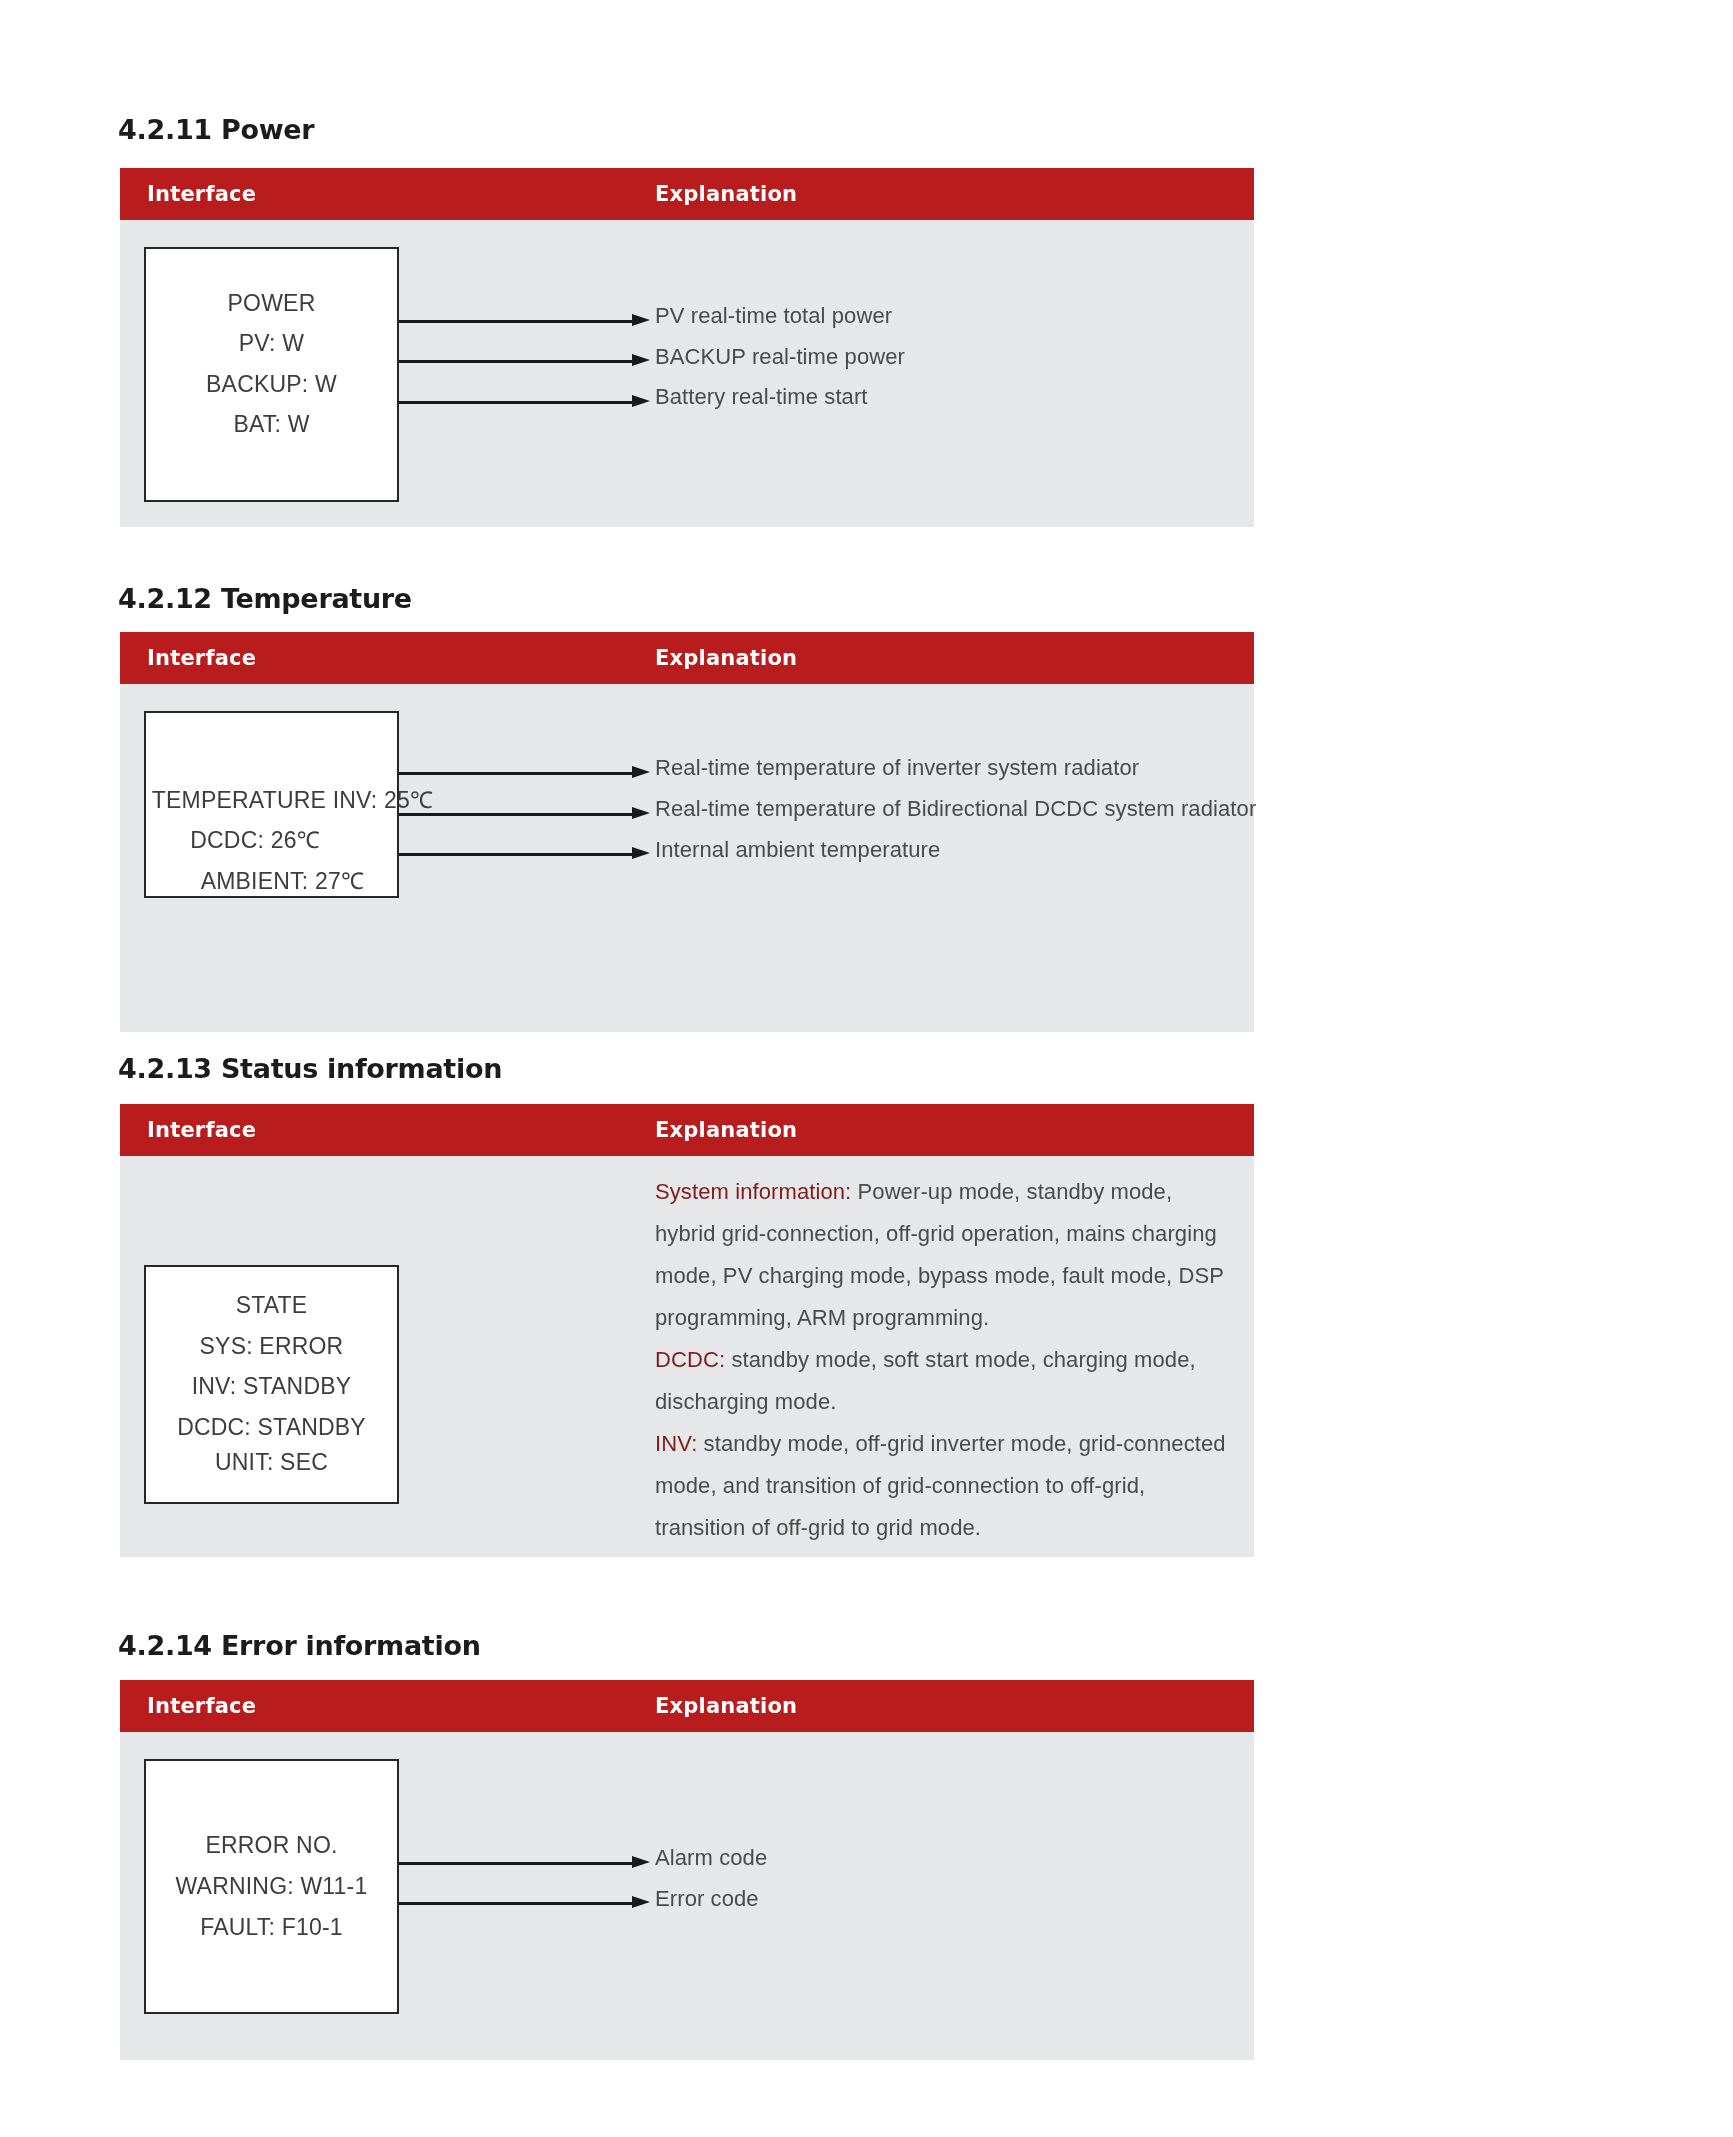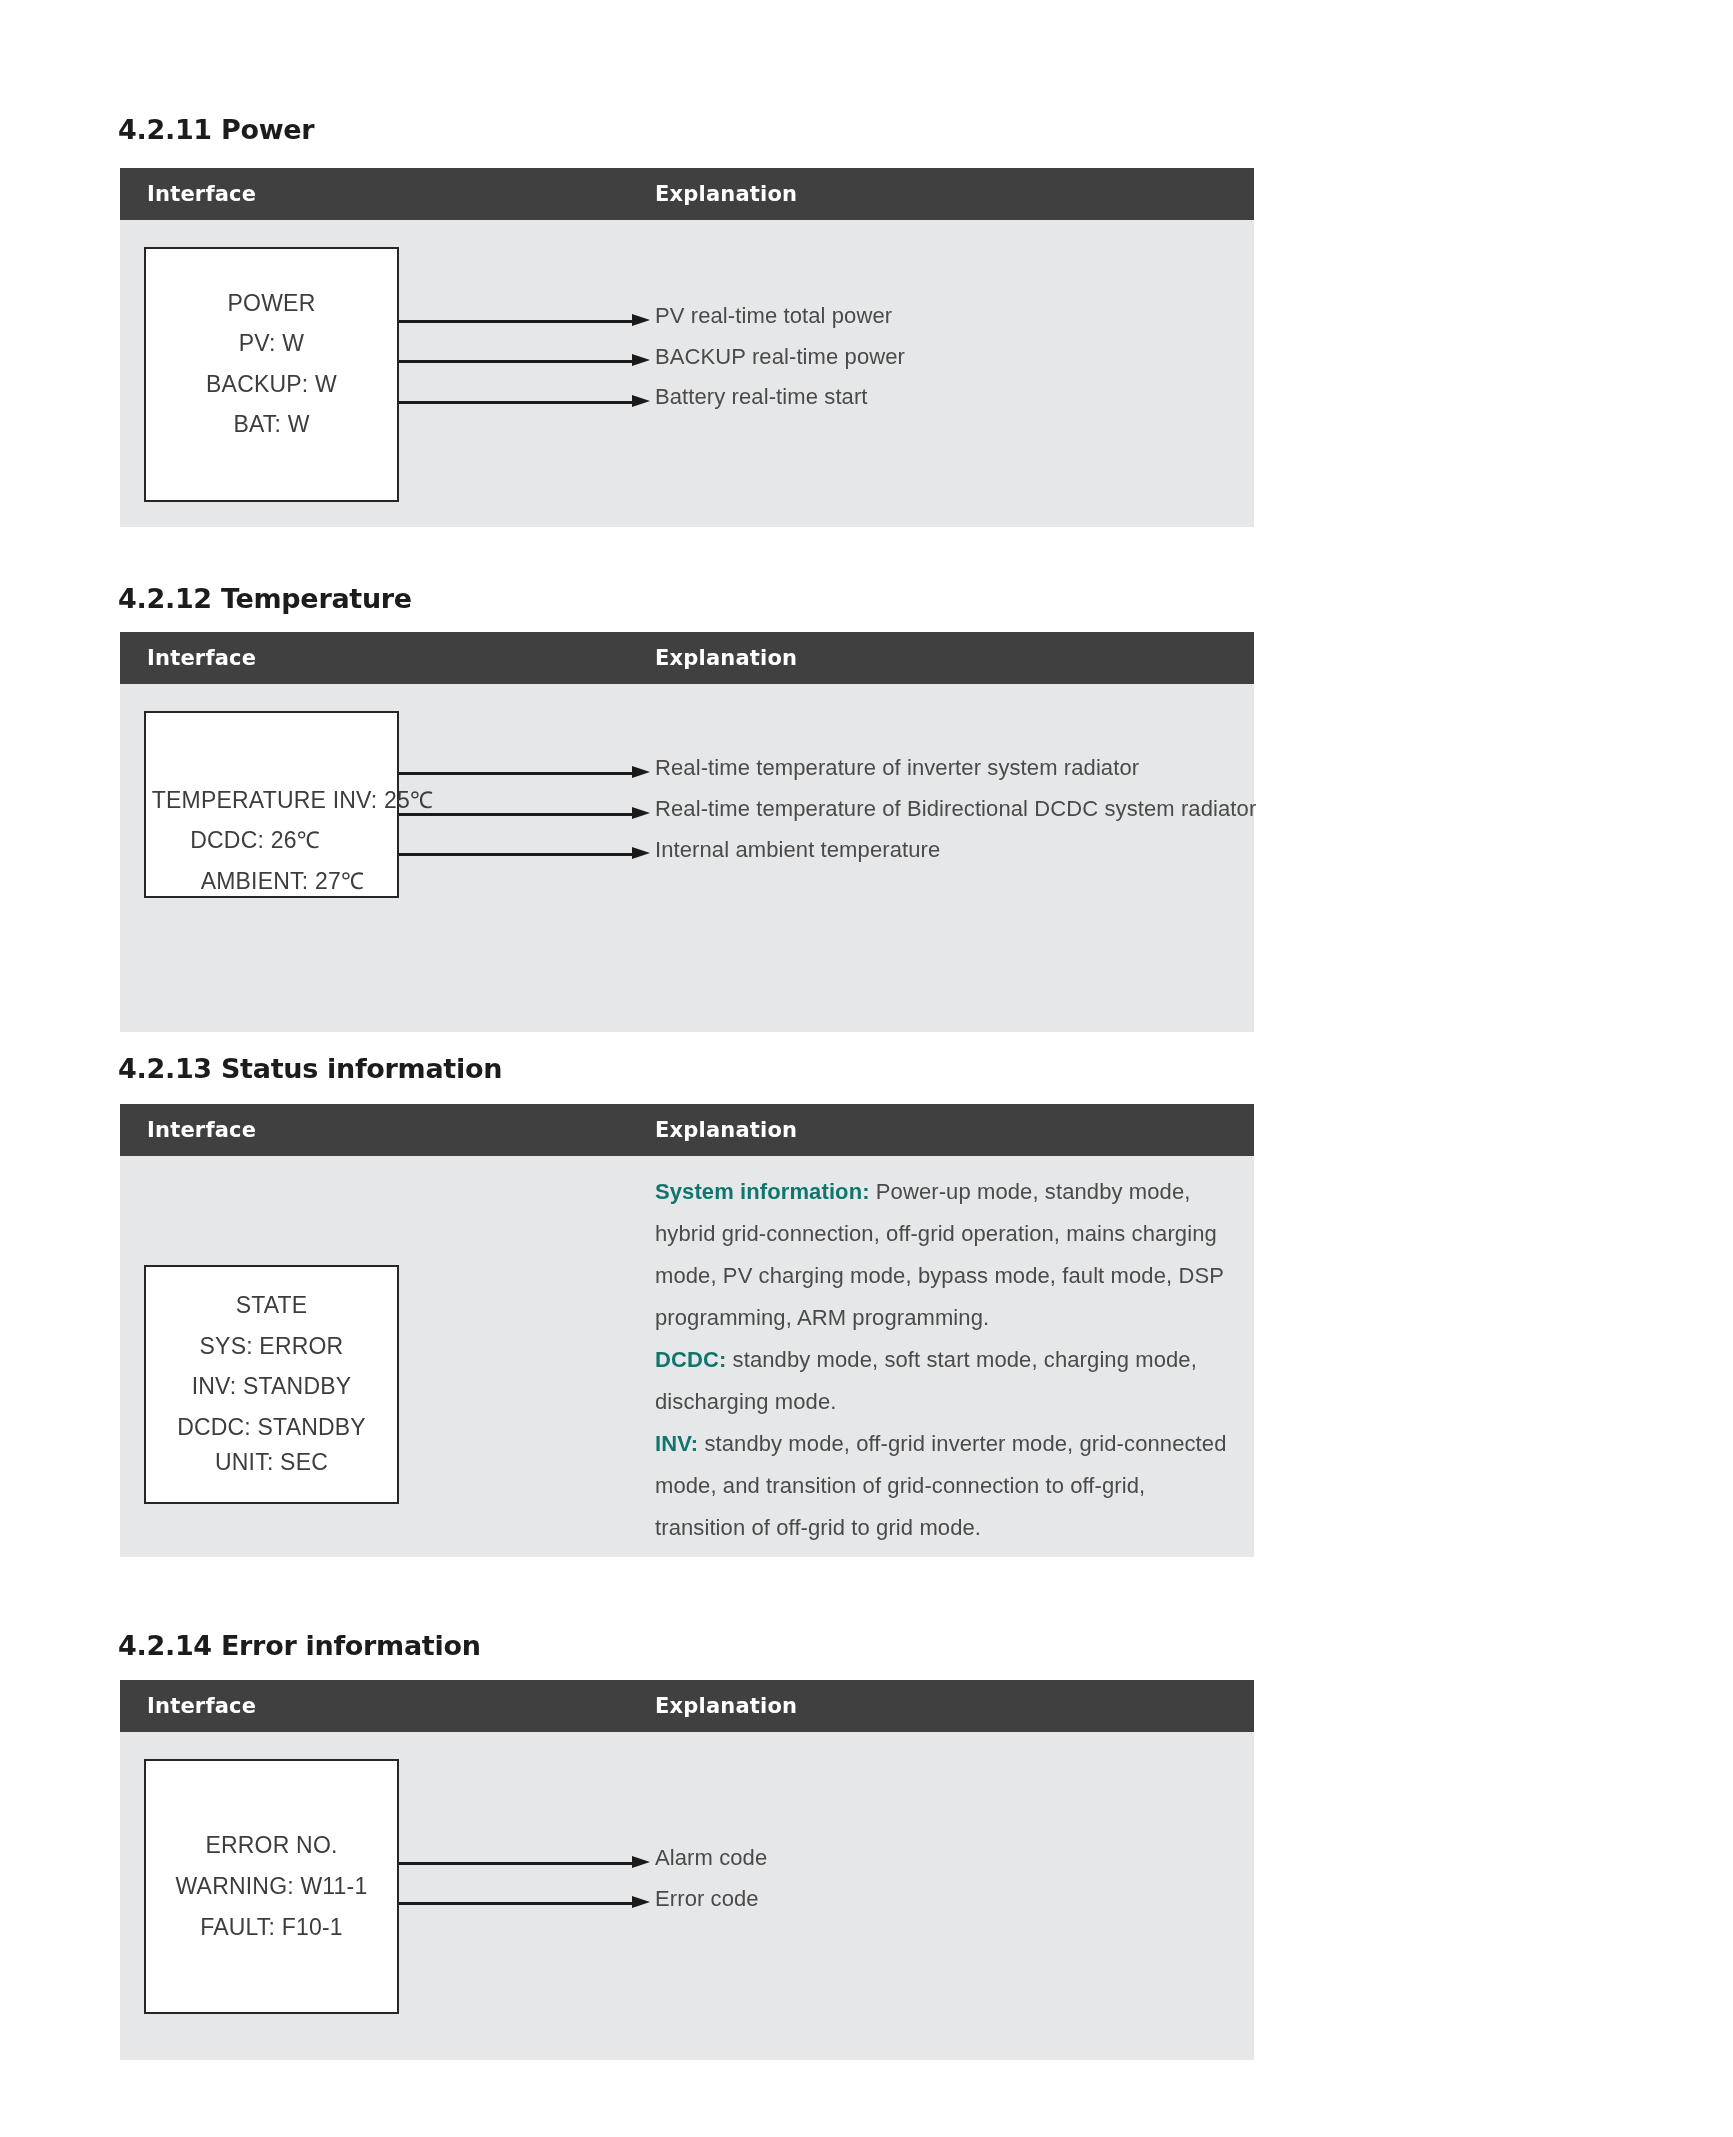--- a/index.html
+++ b/index.html
@@ -37,21 +37,21 @@
   }
 
   
   .tbl {
     position: absolute;
     left: 120px;
     width: 1134px;
   }
   .tbl-header {
     height: 52px;
-    background: #404040;
+    background: #b91c1c;
     position: relative;
   }
   .tbl-header .col-label {
     position: absolute;
     top: 50%;
     transform: translateY(-50%);
     color: #ffffff;
     font-family: "DejaVu Sans", sans-serif;
     font-weight: bold;
     font-size: 21px;
@@ -121,22 +121,22 @@
 
   .exp-para {
     position: absolute;
     font-family: "Liberation Sans", sans-serif;
     font-size: 22px;
     line-height: 42px;
     color: #4a4a4a;
     letter-spacing: 0.1px;
   }
   .exp-para b {
-    color: #0f766e;
-    font-weight: bold;
+    color: #7f1d1d;
+    font-weight: normal;
   }
   .exp-para .para-block { display: block; }
 </style>
 </head>
 <body>
 
 <div class="page">
 
   <div class="section-heading" style="top:114px;">4.2.11 Power</div>
 

